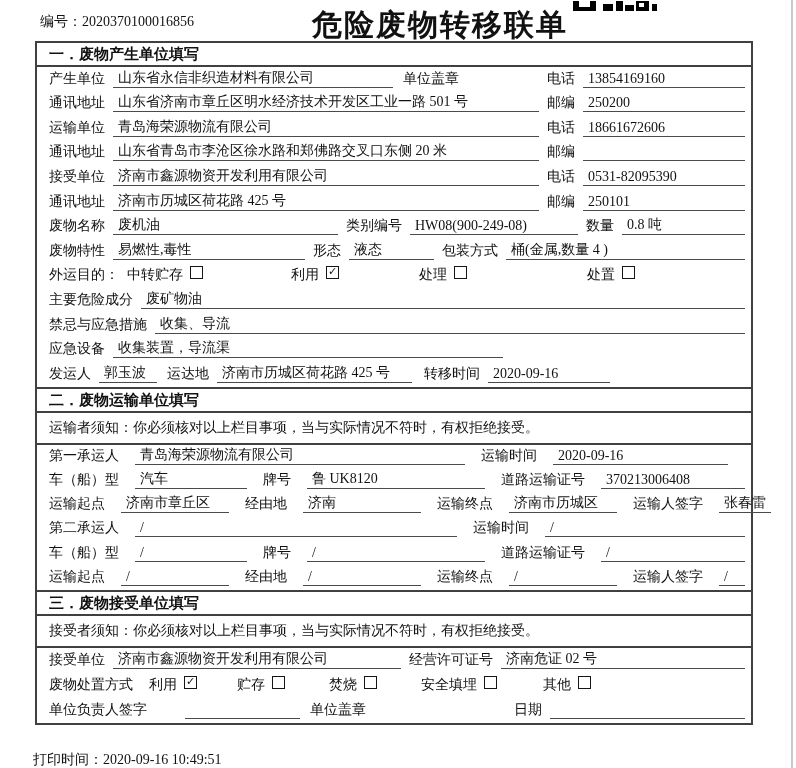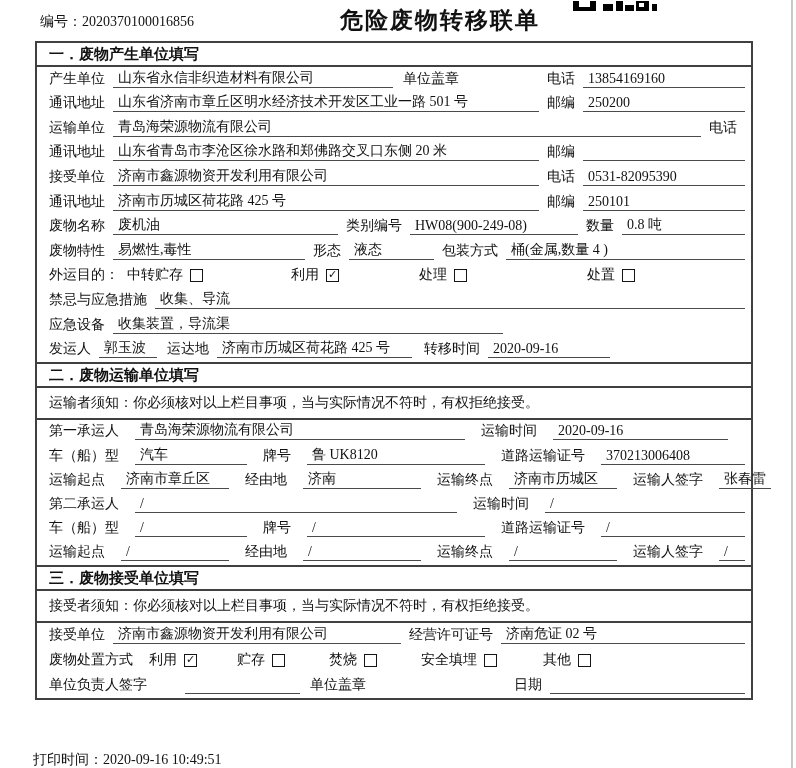--- a/index.html
+++ b/index.html
@@ -4,21 +4,21 @@
 <style>
   html,body{margin:0;padding:0;}
   body{
     width:796px;height:768px;background:#ffffff;position:relative;overflow:hidden;
     font-family:"Liberation Serif","DejaVu Serif",serif;font-size:14px;color:#111;
   }
   .window-edge{position:absolute;top:0;right:3px;width:2px;height:768px;background:#c9c9c9;}
   
   .serial{position:absolute;left:40px;top:13px;white-space:nowrap;}
   .doc-title{position:absolute;left:50%;top:5px;transform:translateX(-50%);margin-left:42px;
-    font-size:23px;font-weight:bold;letter-spacing:2px;white-space:nowrap;}
+    font-size:30px;font-weight:bold;letter-spacing:2px;white-space:nowrap;}
   .qr{position:absolute;left:573px;top:0;}
   
   .form-table{position:absolute;left:35px;top:41px;width:718px;border:2px solid #404040;box-sizing:border-box;background:#fff;}
   .sec-title{font-weight:bold;font-size:15px;height:21px;line-height:21px;padding:1px 20px 0 12px;border-bottom:2px solid #404040;}
   .sec-title.mid{border-top:2px solid #404040;}
   .row{display:flex;align-items:flex-end;padding:0 6px 4px 12px;box-sizing:border-box;}
   .s1 .row{height:24.6px;}
   .s2 .row{height:24.2px;gap:8px;}
   .s3 .row{height:25px;}
   .notice-row{height:32px;display:flex;align-items:center;padding:0 6px 0 12px;border-bottom:2px solid #404040;box-sizing:border-box;}
@@ -31,21 +31,21 @@
   .w108{flex-basis:108px}.w112{flex-basis:112px}.w115{flex-basis:115px}.w118{flex-basis:118px}
   .w122{flex-basis:122px}.w130{flex-basis:130px}.w157{flex-basis:157px}.w162{flex-basis:162px}
   .w168{flex-basis:168px}.w175{flex-basis:175px}.w178{flex-basis:178px}.w192{flex-basis:192px}
   .w195{flex-basis:195px}.w200{flex-basis:200px}.w225{flex-basis:225px}.w280{flex-basis:280px}
   .w288{flex-basis:288px}.w330{flex-basis:330px}.w390{flex-basis:390px}.ml8{margin-left:8px}.ml10{margin-left:10px}.ml12{margin-left:12px}
   .ml13{margin-left:13px}.ml20{margin-left:20px}.ml28{margin-left:28px}.ml30{margin-left:30px}
   .ml40{margin-left:40px}.ml42{margin-left:42px}.ml44{margin-left:44px}.ml46{margin-left:46px}
   .ml64{margin-left:64px}.ml80{margin-left:80px}.ml88{margin-left:88px}.ml120{margin-left:120px}
   .ml140{margin-left:140px}
   
-  .cb{display:flex;align-items:center;flex:0 0 auto;}
+  .cb{display:flex;align-items:flex-start;flex:0 0 auto;}
   .cb .cb-lbl{margin-right:7px;white-space:nowrap;}
   .cb .box{width:13px;height:13px;border:1.5px solid #151515;box-sizing:border-box;
     font-family:"DejaVu Sans",sans-serif;font-size:11px;line-height:10px;text-align:center;overflow:hidden;}
   
   .print-line{position:absolute;left:33px;top:751px;white-space:nowrap;}
 </style>
 </head>
 <body>
 
 <div class="window-edge"></div>
@@ -88,20 +88,21 @@
       <span class="lbl">通讯地址</span>
       <span class="val fill">山东省济南市章丘区明水经济技术开发区工业一路 501 号</span>
       <span class="lbl ml8">邮编</span>
       <span class="val w162">250200</span>
     </div>
 
     <div class="row">
       <span class="lbl">运输单位</span>
       <span class="val fill">青岛海荣源物流有限公司</span>
       <span class="lbl ml8">电话</span>
+      <span class="val w162">18661672606</span>
     </div>
 
     <div class="row">
       <span class="lbl">通讯地址</span>
       <span class="val fill">山东省青岛市李沧区徐水路和郑佛路交叉口东侧 20 米</span>
       <span class="lbl ml8">邮编</span>
       <span class="val w162"></span>
     </div>
 
     <div class="row">
@@ -149,20 +150,24 @@
       <span class="cb ml80">
         <span class="cb-lbl">处理</span>
         <span class="box"></span>
       </span>
       <span class="cb ml120">
         <span class="cb-lbl">处置</span>
         <span class="box"></span>
       </span>
     </div>
 
+    <div class="row">
+      <span class="lbl">主要危险成分</span>
+      <span class="val fill">废矿物油</span>
+    </div>
 
     <div class="row">
       <span class="lbl">禁忌与应急措施</span>
       <span class="val fill">收集、导流</span>
     </div>
 
     <div class="row">
       <span class="lbl">应急设备</span>
       <span class="val w390">收集装置，导流渠</span>
     </div>

